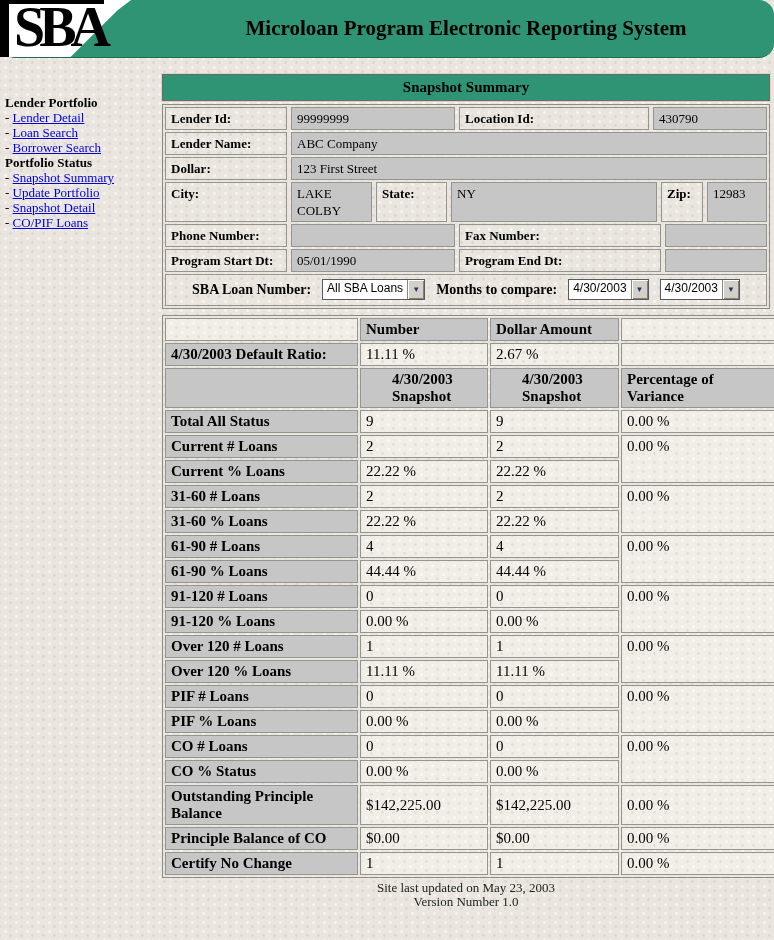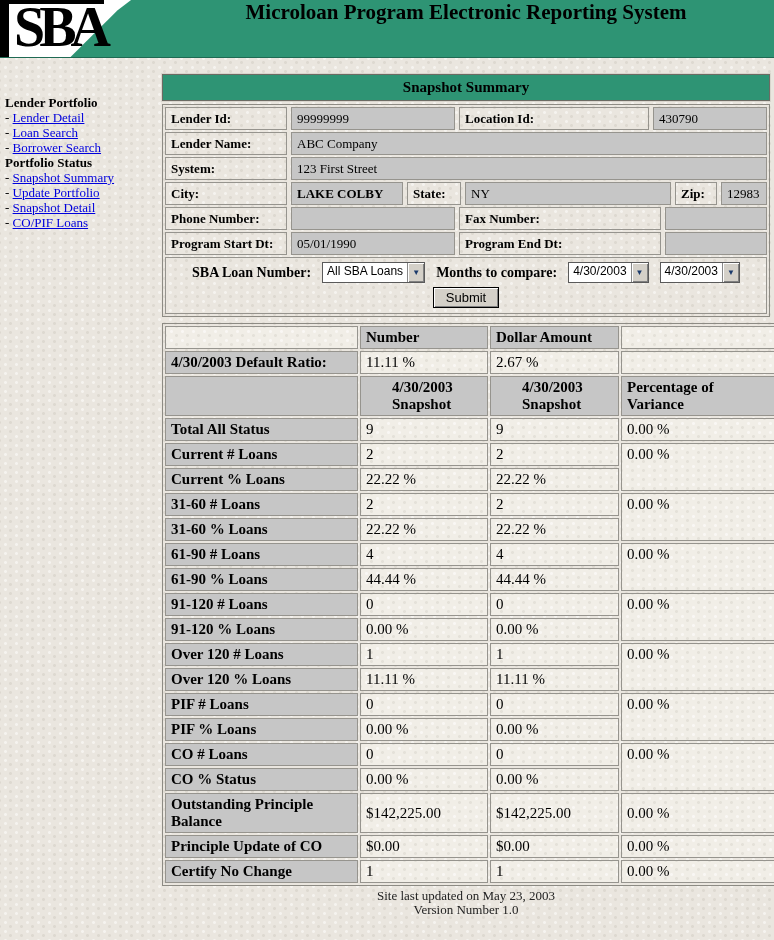--- a/index.html
+++ b/index.html
@@ -8,21 +8,21 @@
     font-family:"Liberation Serif", serif;
     background-color:#EAE6DF;
     background-image:
       radial-gradient(circle, rgba(255,255,255,0.5) 0 1px, transparent 2px),
       radial-gradient(circle, rgba(198,192,182,0.35) 0 1px, transparent 2px);
     background-size:11px 9px,11px 9px;
     background-position:0 0,5px 4px;
     color:#000;
   }
   
-  .banner{height:57px;background:#2E9474;display:flex;align-items:flex-start;border-bottom:1px solid #1e6a53;}
+  .banner{height:57px;background:#2E9474;display:flex;align-items:center;border-bottom:1px solid #1e6a53;border-radius:15px;}
   .logo{width:168px;height:57px;background:#fff;position:relative;overflow:hidden;flex:none;}
   .logo-swoosh{position:absolute;top:0;right:0;bottom:0;left:0;background:#2E9474;
     clip-path:polygon(42% 100%,70% 18%,78% 0,100% 0,100% 100%);}
   .logo-blacktop{position:absolute;top:0;left:0;width:62%;height:4px;background:#000;}
   .logo-blackleft{position:absolute;top:0;left:0;width:9px;height:100%;background:#000;}
   .logo-text{position:relative;font-weight:bold;font-size:56px;line-height:54px;
     letter-spacing:-6px;padding-left:14px;font-family:"Liberation Serif",serif;}
   .banner-title{flex:1;text-align:center;font-weight:bold;font-size:21px;color:#000;padding-right:10px;}
   
   .content{position:relative;}
@@ -39,21 +39,21 @@
     box-shadow:0 0 0 1px #d9d5cd;}
   
   .info-block{border:1px solid #8d8b84;margin-top:3px;padding:2px;box-sizing:border-box;}
   .irow{display:flex;gap:4px;margin-bottom:2px;}
   .irow:last-child{margin-bottom:0;}
   .cell{border:1px solid #96948E;padding:2px 5px;font-size:13px;line-height:17px;
     box-sizing:border-box;min-height:23px;}
   .lbl{font-weight:bold;}
   .val{background:#C6C6C6;}
   .w122{width:122px;flex:none;} .w164{width:164px;flex:none;} .w190{width:190px;flex:none;}
-  .w100{width:112px;flex:none;font-weight:bold;} .w58{width:54px;flex:none;} .w206{width:206px;flex:none;}
+  .w100{width:81px;flex:none;} .w58{width:71px;flex:none;} .w206{width:206px;flex:none;}
   .w42{width:42px;flex:none;} .w202{width:202px;flex:none;}
   .grow{flex:1;}
   
   .form-area{border:1px solid #96948E;text-align:center;padding:4px 0 5px;}
   .form-line{display:flex;align-items:center;justify-content:center;gap:11px;font-size:14px;font-weight:bold;}
   .select{display:inline-flex;align-items:stretch;background:#fff;border:1px solid #5a5a5a;
     height:19px;cursor:pointer;}
   .select-text{font-family:"Liberation Sans",sans-serif;font-weight:normal;font-size:12px;
     line-height:17px;padding:0 4px;white-space:nowrap;}
   .select-btn{width:16px;background:#D4D0C8;border-left:1px solid #888;
@@ -112,21 +112,21 @@
         <div class="cell lbl w122">Lender Id:</div>
         <div class="cell val w164">99999999</div>
         <div class="cell lbl w190">Location Id:</div>
         <div class="cell val grow">430790</div>
       </div>
       <div class="irow">
         <div class="cell lbl w122">Lender Name:</div>
         <div class="cell val grow">ABC Company</div>
       </div>
       <div class="irow">
-        <div class="cell lbl w122">System:</div>
+        <div class="cell lbl w122">Dollar:</div>
         <div class="cell val grow">123 First Street</div>
       </div>
       <div class="irow">
         <div class="cell lbl w122">City:</div>
         <div class="cell val w100">LAKE COLBY</div>
         <div class="cell lbl w58">State:</div>
         <div class="cell val w206">NY</div>
         <div class="cell lbl w42">Zip:</div>
         <div class="cell val grow">12983</div>
       </div>
@@ -152,23 +152,20 @@
           <span>Months to compare:</span>
           <span class="select">
             <span class="select-text">4/30/2003</span>
             <span class="select-btn">▼</span>
           </span>
           <span class="select">
             <span class="select-text">4/30/2003</span>
             <span class="select-btn">▼</span>
           </span>
         </div>
-        <div class="submit-line">
-          <button class="btn">Submit</button>
-        </div>
       </div>
     </div>
 
     <table class="data">
       <colgroup>
           <col style="width:193px">
           <col style="width:128px">
           <col style="width:129px">
           <col>
         </colgroup>
@@ -288,21 +285,21 @@
         <td class="lite">0.00 %</td>
       </tr>
 
       <tr>
         <td class="gray">Outstanding Principle Balance</td>
         <td class="lite" style="vertical-align:middle">$142,225.00</td>
         <td class="lite" style="vertical-align:middle">$142,225.00</td>
         <td class="lite" style="vertical-align:middle">0.00 %</td>
       </tr>
       <tr>
-        <td class="gray">Principle Update of CO</td>
+        <td class="gray">Principle Balance of CO</td>
         <td class="lite">$0.00</td>
         <td class="lite">$0.00</td>
         <td class="lite">0.00 %</td>
       </tr>
       <tr>
         <td class="gray">Certify No Change</td>
         <td class="lite">1</td>
         <td class="lite">1</td>
         <td class="lite">0.00 %</td>
       </tr>

